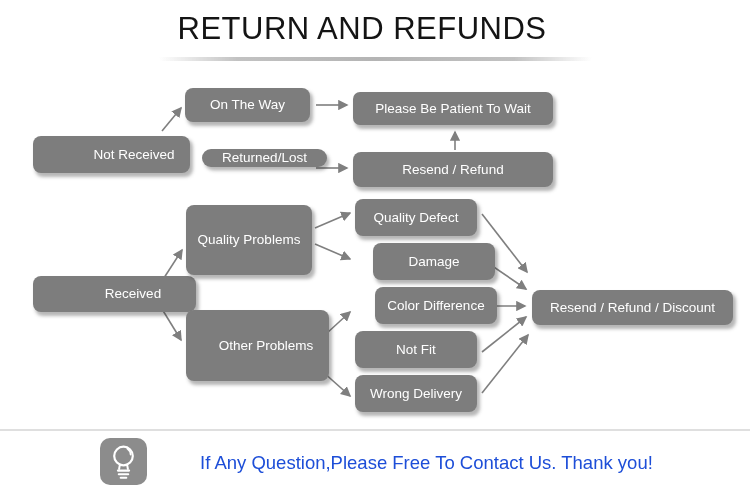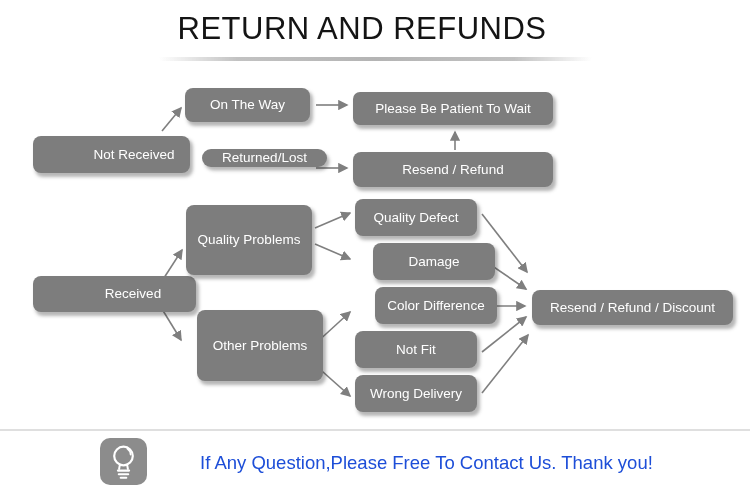--- a/index.html
+++ b/index.html
@@ -68,21 +68,21 @@
     </svg>
 
   <div id="nodes">
       <div class="node" style="left: 33px; top: 136px; width: 112px; height: 37px; padding-left: 45px;">Not Received</div>
       <div class="node" style="left: 185px; top: 88px; width: 125px; height: 34px;">On The Way</div>
       <div class="node" style="left: 202px; top: 149px; width: 125px; height: 18px; border-radius: 17px;">Returned/Lost</div>
       <div class="node" style="left: 353px; top: 92px; width: 200px; height: 33px; border-radius: 7px;">Please Be Patient To Wait</div>
       <div class="node" style="left: 353px; top: 152px; width: 200px; height: 35px;">Resend / Refund</div>
       <div class="node" style="left: 33px; top: 276px; width: 126px; height: 36px; padding-left: 37px;">Received</div>
       <div class="node" style="left: 186px; top: 205px; width: 126px; height: 70px;">Quality Problems</div>
-      <div class="node" style="left: 197px; top: 310px; width: 126px; height: 71px;">Other Problems</div>
+      <div class="node" style="left: 186px; top: 310px; width: 126px; height: 71px; padding-left: 17px;">Other Problems</div>
       <div class="node" style="left: 355px; top: 199px; width: 122px; height: 37px;">Quality Defect</div>
       <div class="node" style="left: 355px; top: 243px; width: 122px; height: 37px; margin-left: 18px;">Damage</div>
       <div class="node" style="left: 355px; top: 287px; width: 122px; height: 37px; margin-left: 20px;">Color Difference</div>
       <div class="node" style="left: 355px; top: 331px; width: 122px; height: 37px;">Not Fit</div>
       <div class="node" style="left: 355px; top: 375px; width: 122px; height: 37px;">Wrong Delivery</div>
       <div class="node" style="left: 532px; top: 290px; width: 201px; height: 35px;">Resend / Refund / Discount</div>
     </div>
 
   <div class="footer-divider"></div>
 

